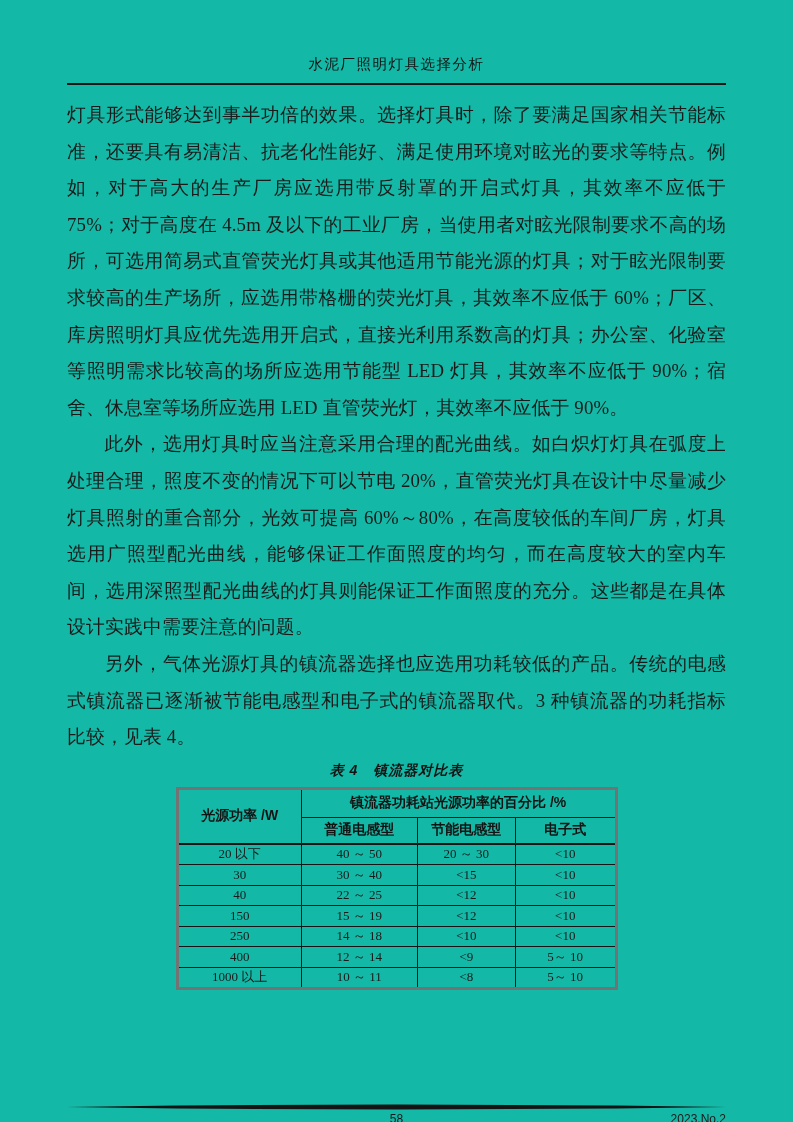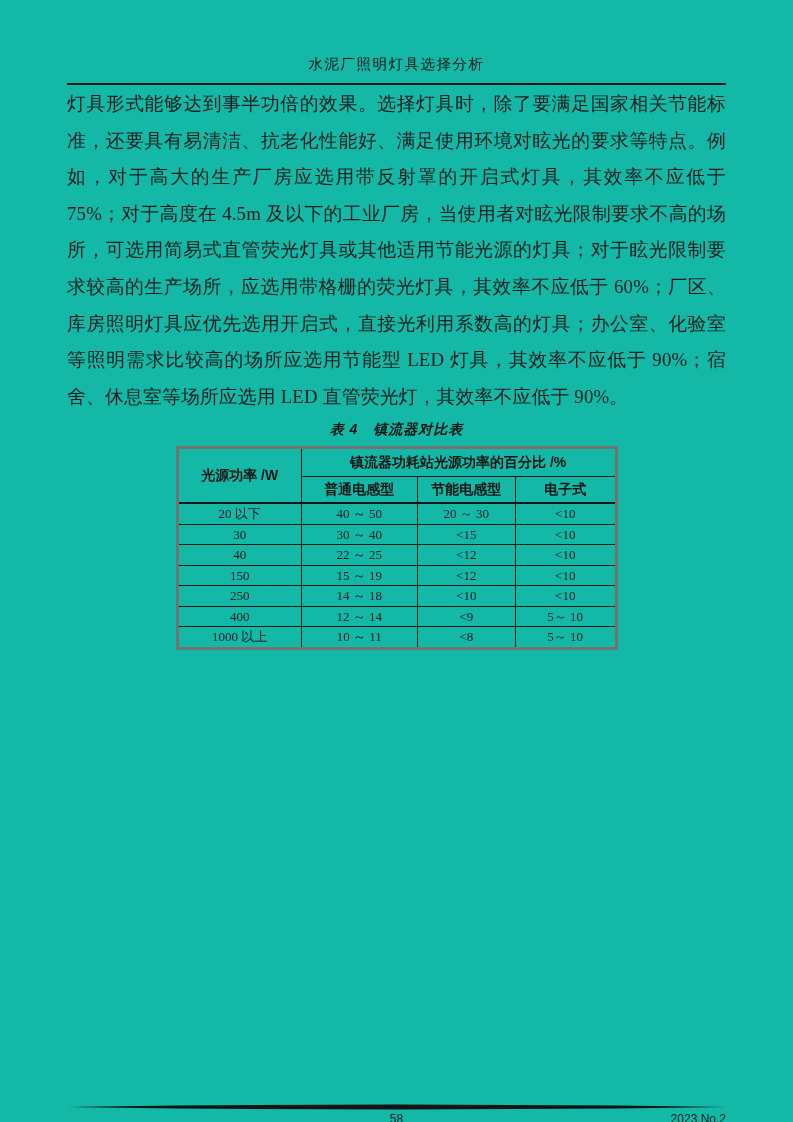--- a/index.html
+++ b/index.html
@@ -44,21 +44,21 @@
     font-size: 18.8px;
     line-height: 36.6px;
     text-align: justify;
     letter-spacing: 0.2px;
     color: #1b1b1b;
   }
   .body-text p.indent {
     text-indent: 2em;
   }
   .body-text {
-    margin-top: 1px;
+    margin-top: 12px;
   }
   
   .table-caption {
     margin-top: 4px;
     text-align: center;
     font-family: "Liberation Sans", "DejaVu Sans", sans-serif;
     font-weight: 700;
     font-size: 14px;
     letter-spacing: 1px;
     color: #141414;
@@ -142,20 +142,22 @@
 <div class="page">
   <div class="content">
 
     <div class="header">
       <div class="running-title">水泥厂照明灯具选择分析</div>
       <div class="header-rule"></div>
     </div>
 
     <div class="body-text">
       <p>灯具形式能够达到事半功倍的效果。选择灯具时，除了要满足国家相关节能标准，还要具有易清洁、抗老化性能好、满足使用环境对眩光的要求等特点。例如，对于高大的生产厂房应选用带反射罩的开启式灯具，其效率不应低于 75%；对于高度在 4.5m 及以下的工业厂房，当使用者对眩光限制要求不高的场所，可选用简易式直管荧光灯具或其他适用节能光源的灯具；对于眩光限制要求较高的生产场所，应选用带格栅的荧光灯具，其效率不应低于 60%；厂区、库房照明灯具应优先选用开启式，直接光利用系数高的灯具；办公室、化验室等照明需求比较高的场所应选用节能型 LED 灯具，其效率不应低于 90%；宿舍、休息室等场所应选用 LED 直管荧光灯，其效率不应低于 90%。</p>
+      <p class="indent">此外，选用灯具时应当注意采用合理的配光曲线。如白炽灯灯具在弧度上处理合理，照度不变的情况下可以节电 20%，直管荧光灯具在设计中尽量减少灯具照射的重合部分，光效可提高 60%～80%，在高度较低的车间厂房，灯具选用广照型配光曲线，能够保证工作面照度的均匀，而在高度较大的室内车间，选用深照型配光曲线的灯具则能保证工作面照度的充分。这些都是在具体设计实践中需要注意的问题。</p>
+      <p class="indent">另外，气体光源灯具的镇流器选择也应选用功耗较低的产品。传统的电感式镇流器已逐渐被节能电感型和电子式的镇流器取代。3 种镇流器的功耗指标比较，见表 4。</p>
     </div>
 
     <div class="table-caption">表 4　镇流器对比表</div>
 
     <table class="ballast">
       <colgroup>
         <col class="c1">
           <col class="c2">
           <col class="c3">
           <col class="c4">

